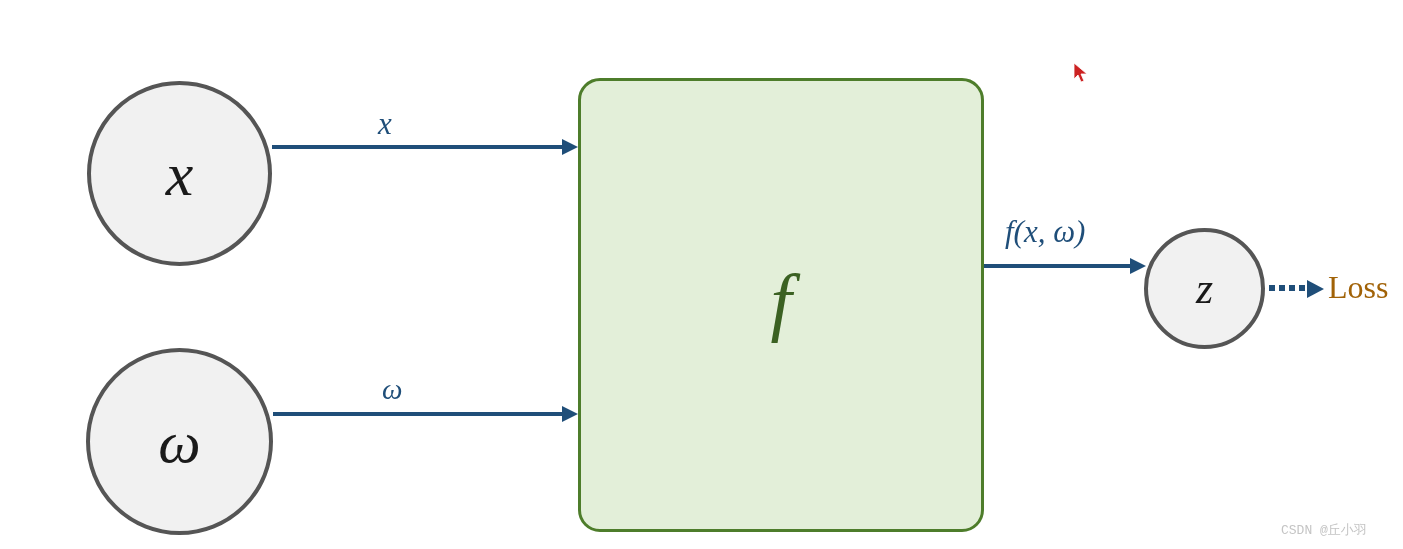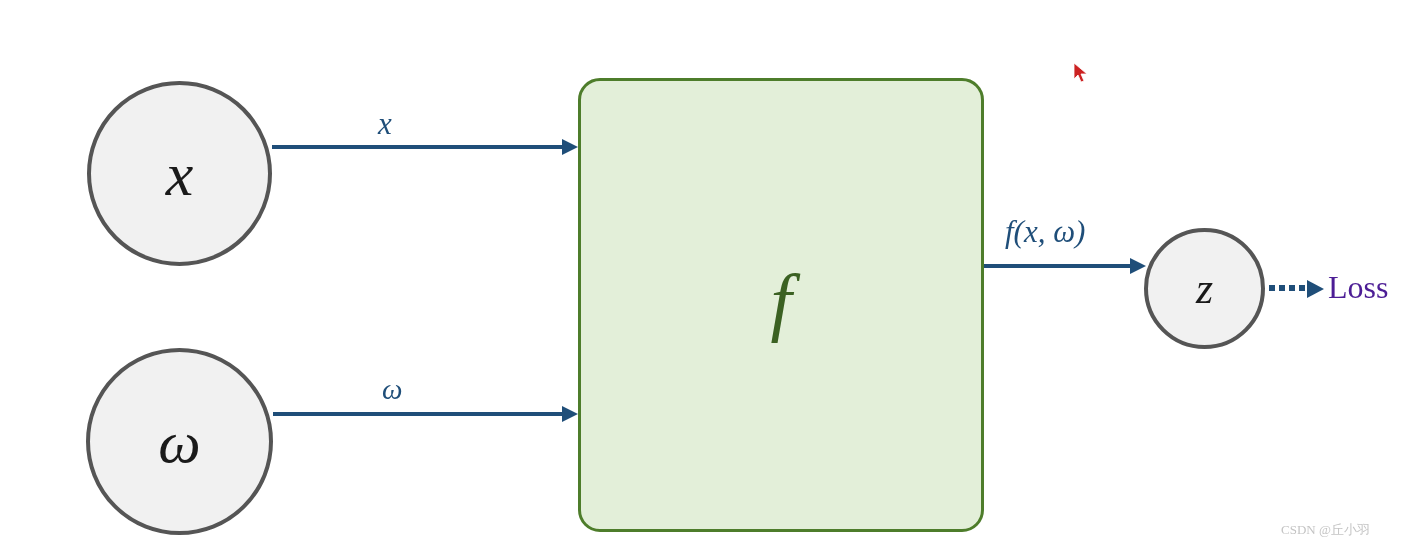--- a/index.html
+++ b/index.html
@@ -125,31 +125,31 @@
     border-top: 9px solid transparent;
     border-bottom: 9px solid transparent;
     border-left: 17px solid #1f4e79;
   }
   #label-loss {
     position: absolute;
     left: 1328px;
     top: 271px;
     font-family: "Liberation Serif", serif;
     font-size: 32px;
-    color: #4c1d95;
+    color: #a16207;
     line-height: 1;
     white-space: nowrap;
     user-select: none;
   }
 
   #watermark {
     position: absolute;
     left: 1281px;
     top: 521px;
-    font-family: Liberation Serif, serif;
+    font-family: Liberation Mono, monospace;
     font-size: 13px;
     color: #c4c4c4;
     white-space: nowrap;
     user-select: none;
   }
 
   #cursor {
     position: absolute;
     left: 1073px;
     top: 62px;

